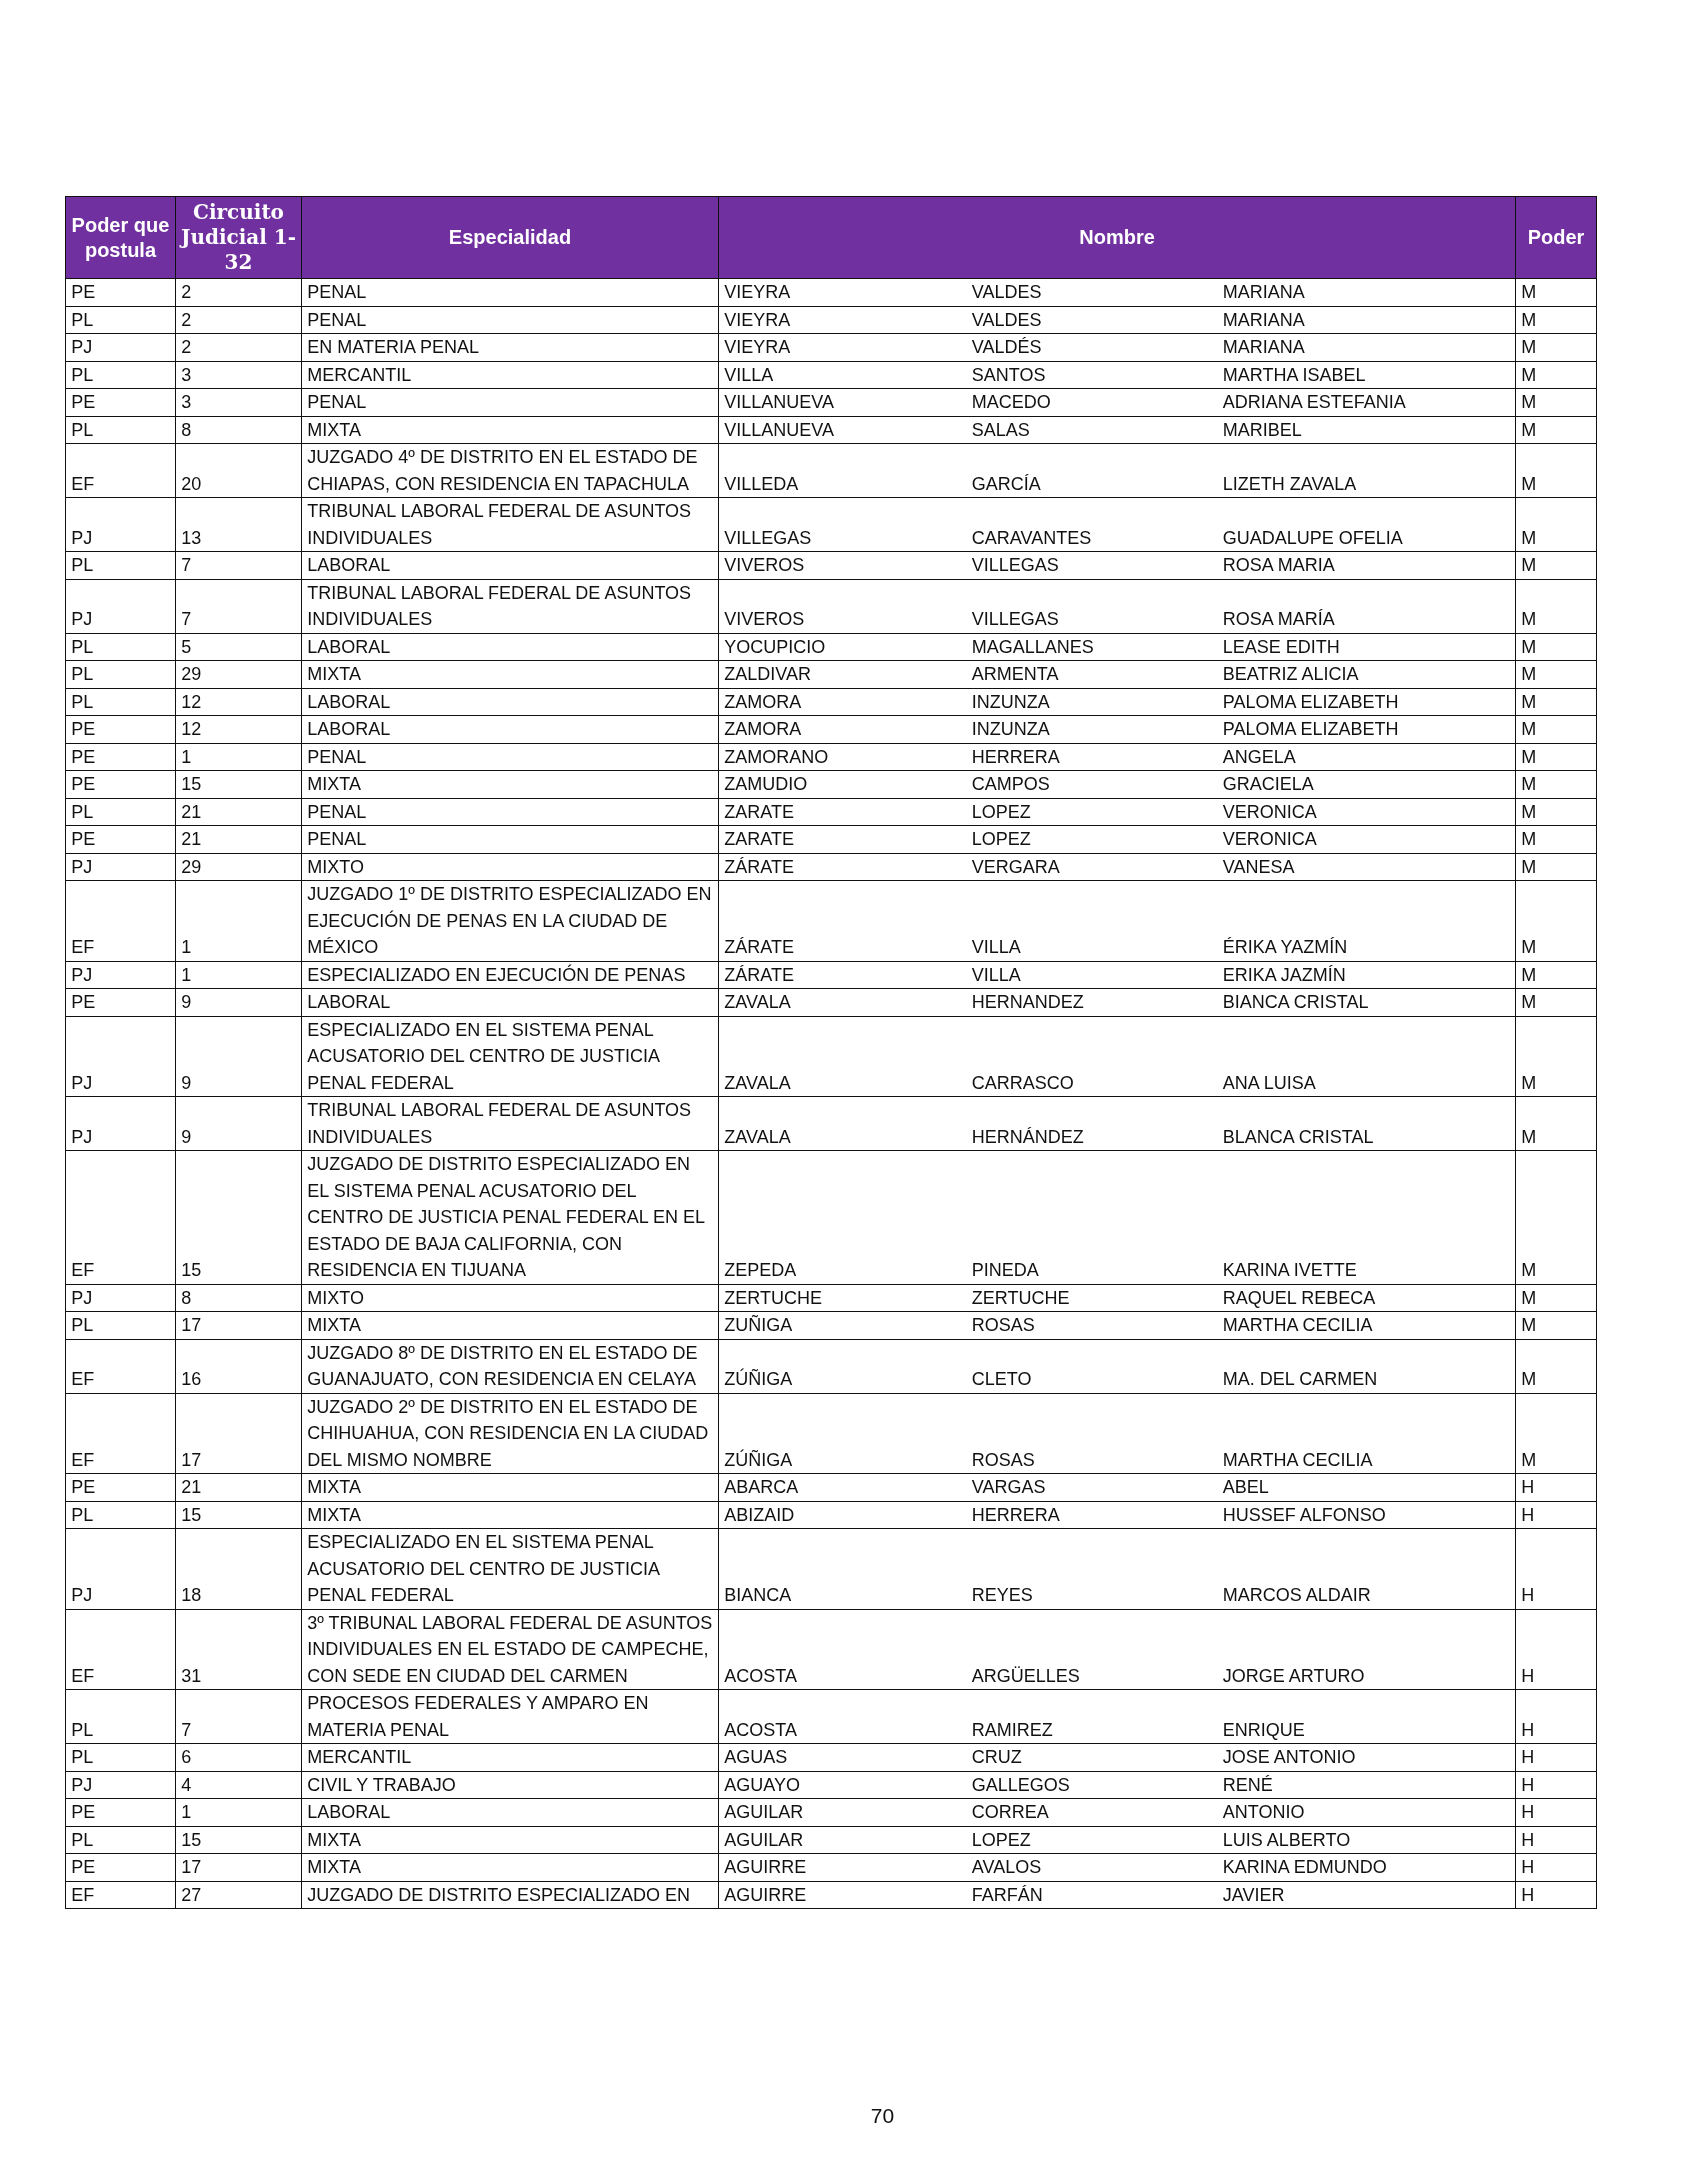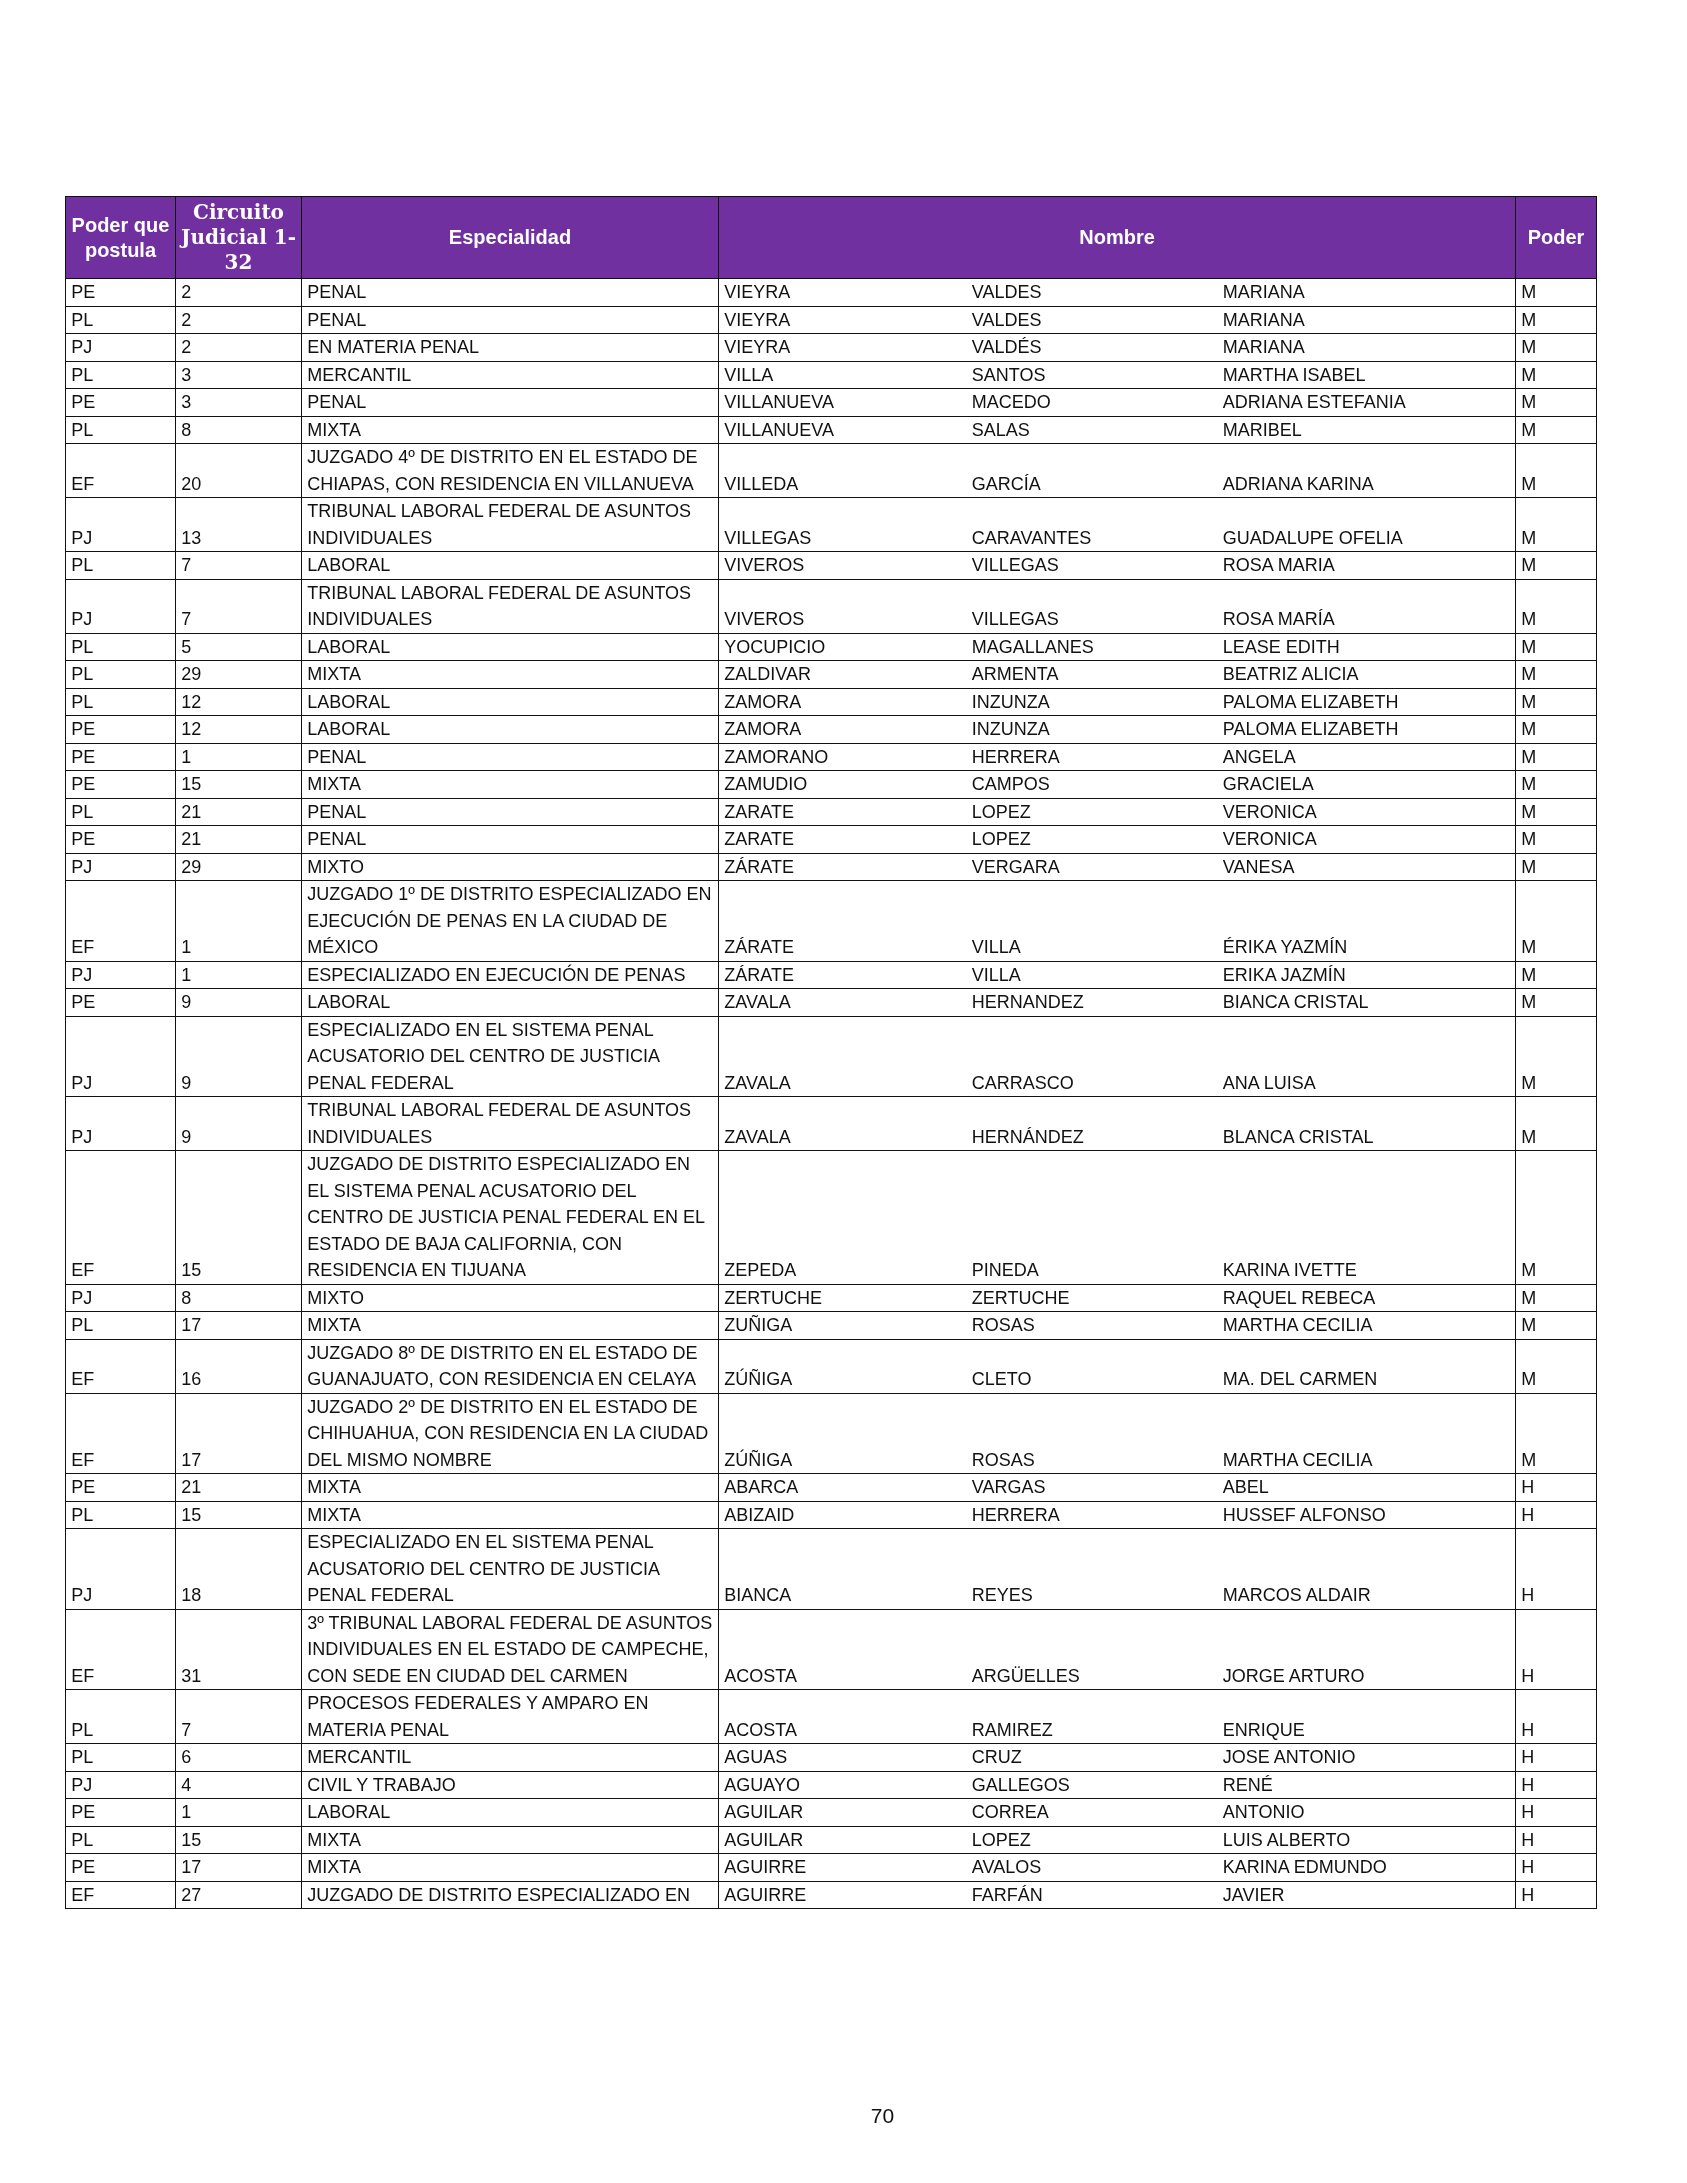--- a/index.html
+++ b/index.html
@@ -93,24 +93,24 @@
           <td>8</td>
           <td>MIXTA</td>
           <td class="name1">VILLANUEVA</td>
           <td class="name">SALAS</td>
           <td class="name3">MARIBEL</td>
           <td>M</td>
         </tr>
         <tr>
           <td>EF</td>
           <td>20</td>
-          <td>JUZGADO 4º DE DISTRITO EN EL ESTADO DE CHIAPAS, CON RESIDENCIA EN VILLANUEVA</td>
+          <td>JUZGADO 4º DE DISTRITO EN EL ESTADO DE CHIAPAS, CON RESIDENCIA EN TAPACHULA</td>
           <td class="name1">VILLEDA</td>
           <td class="name">GARCÍA</td>
-          <td class="name3">ADRIANA KARINA</td>
+          <td class="name3">LIZETH ZAVALA</td>
           <td>M</td>
         </tr>
         <tr>
           <td>PJ</td>
           <td>13</td>
           <td>TRIBUNAL LABORAL FEDERAL DE ASUNTOS INDIVIDUALES</td>
           <td class="name1">VILLEGAS</td>
           <td class="name">CARAVANTES</td>
           <td class="name3">GUADALUPE OFELIA</td>
           <td>M</td>

